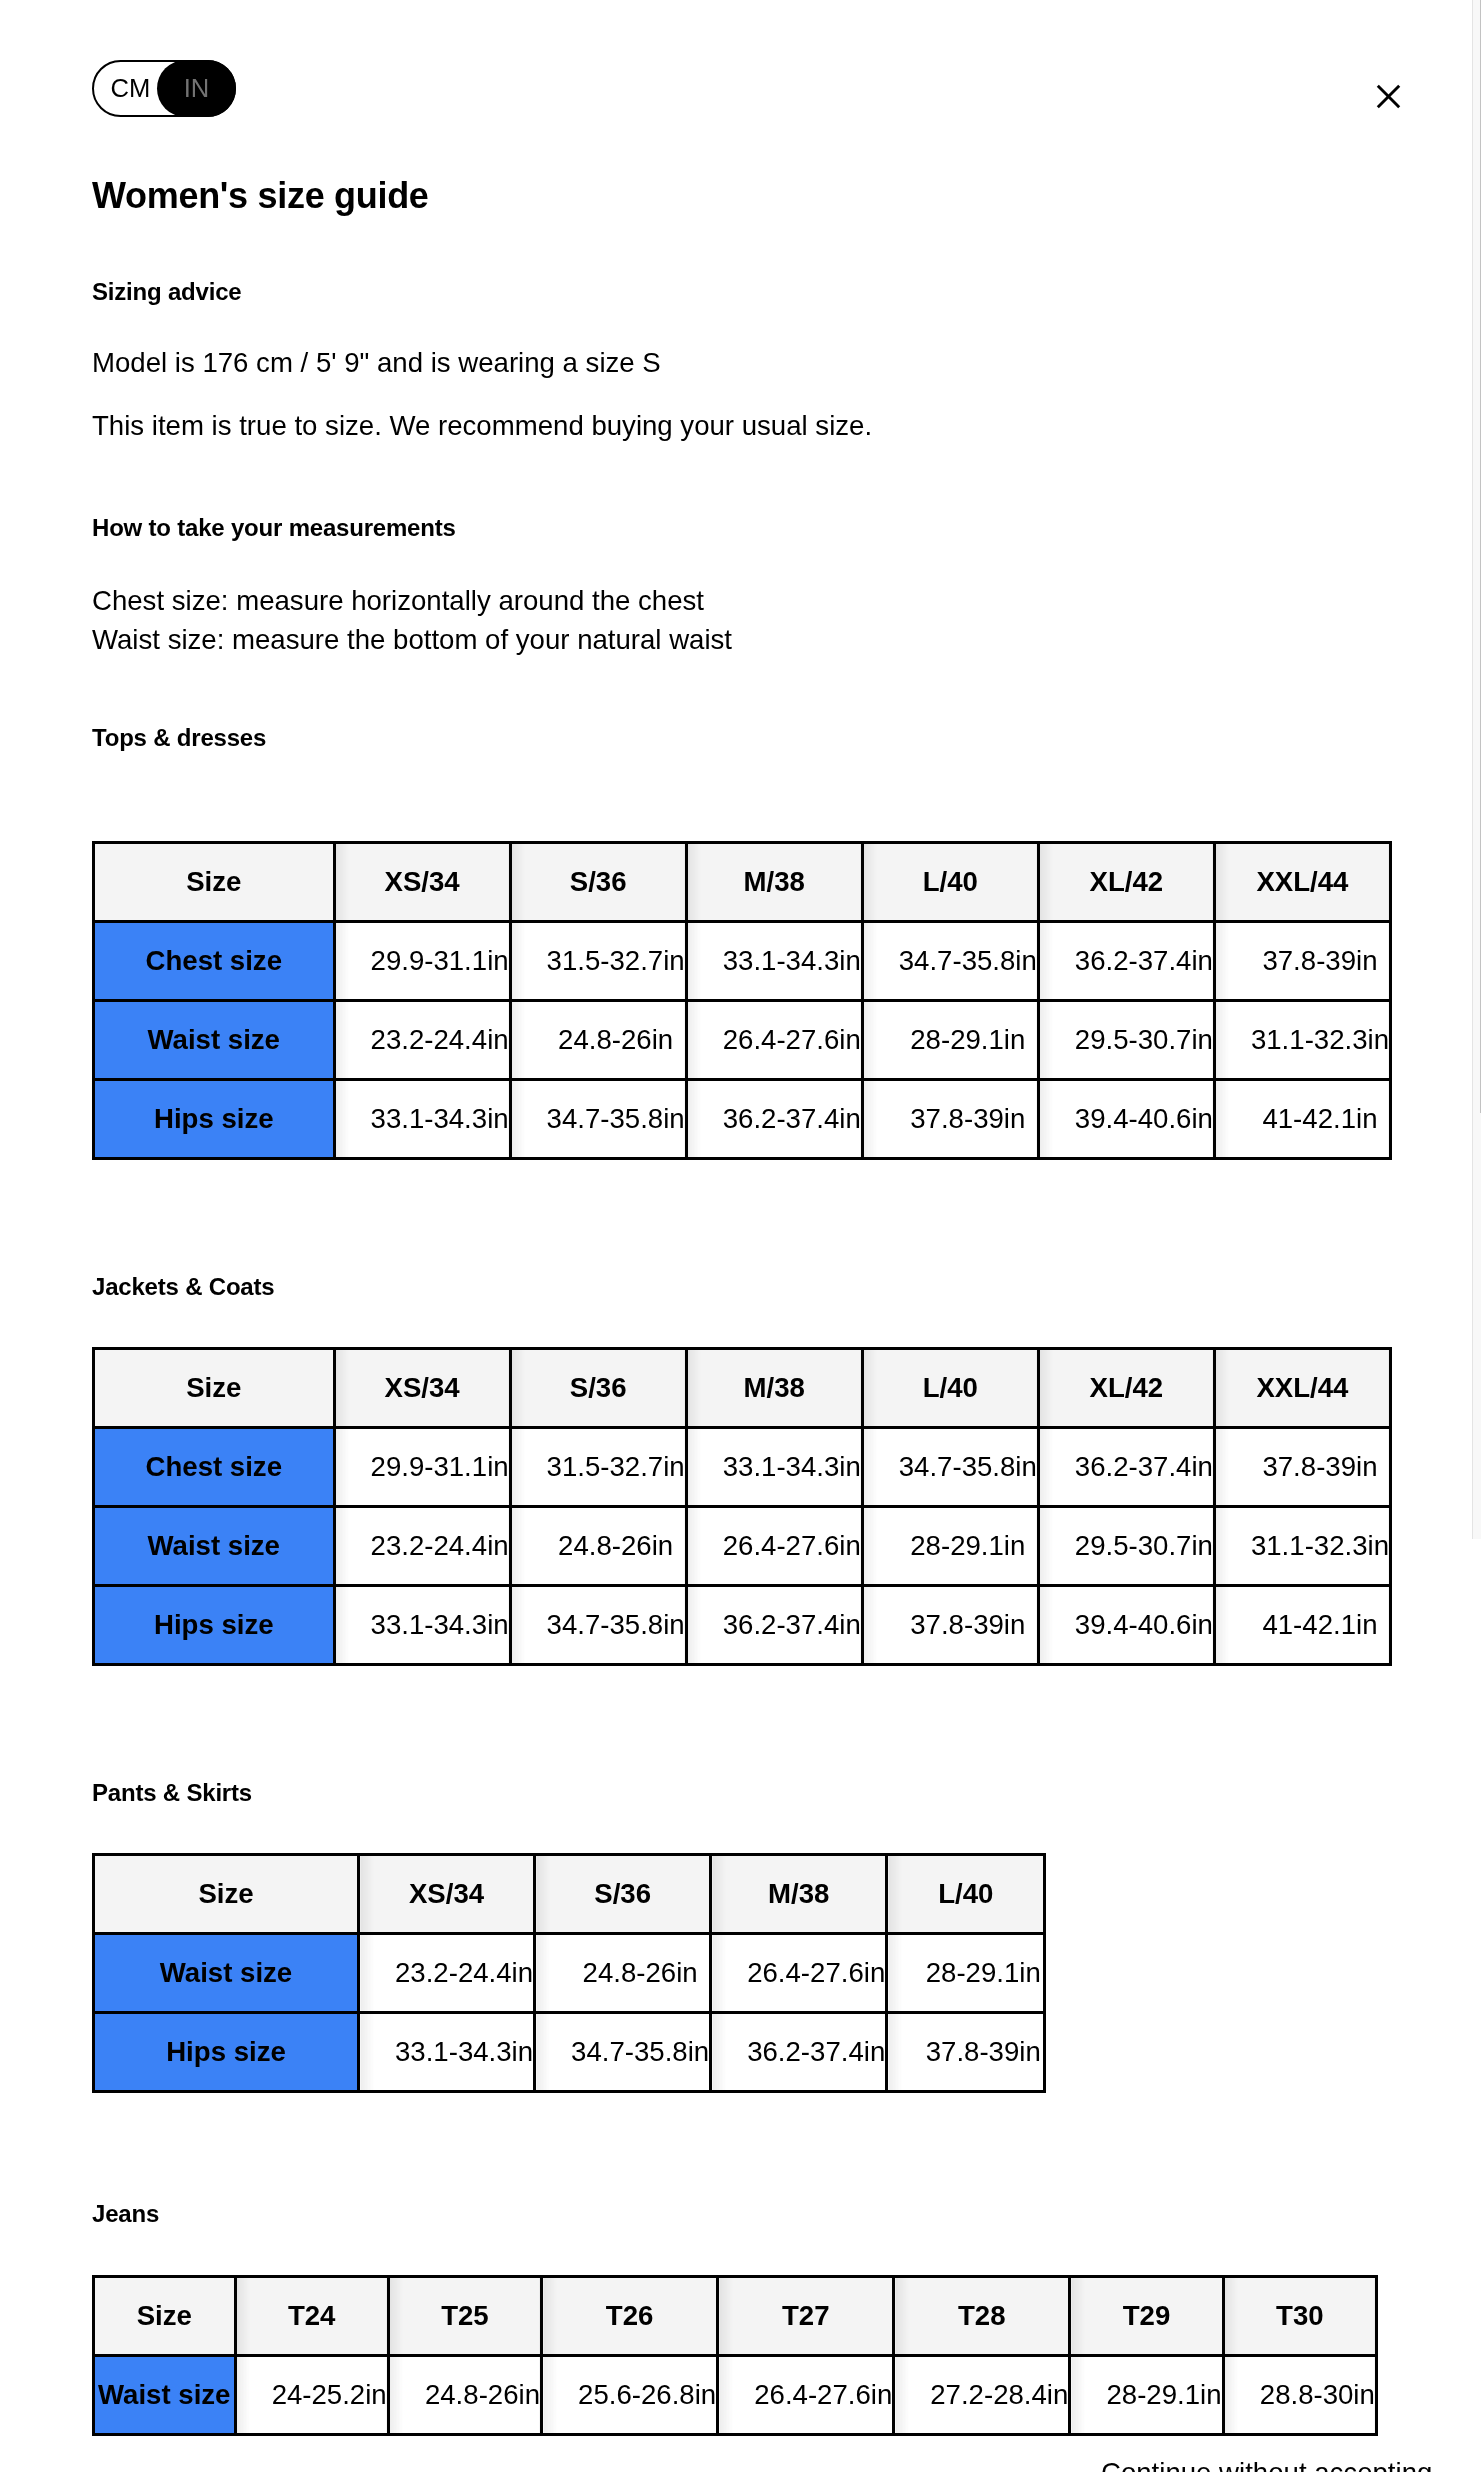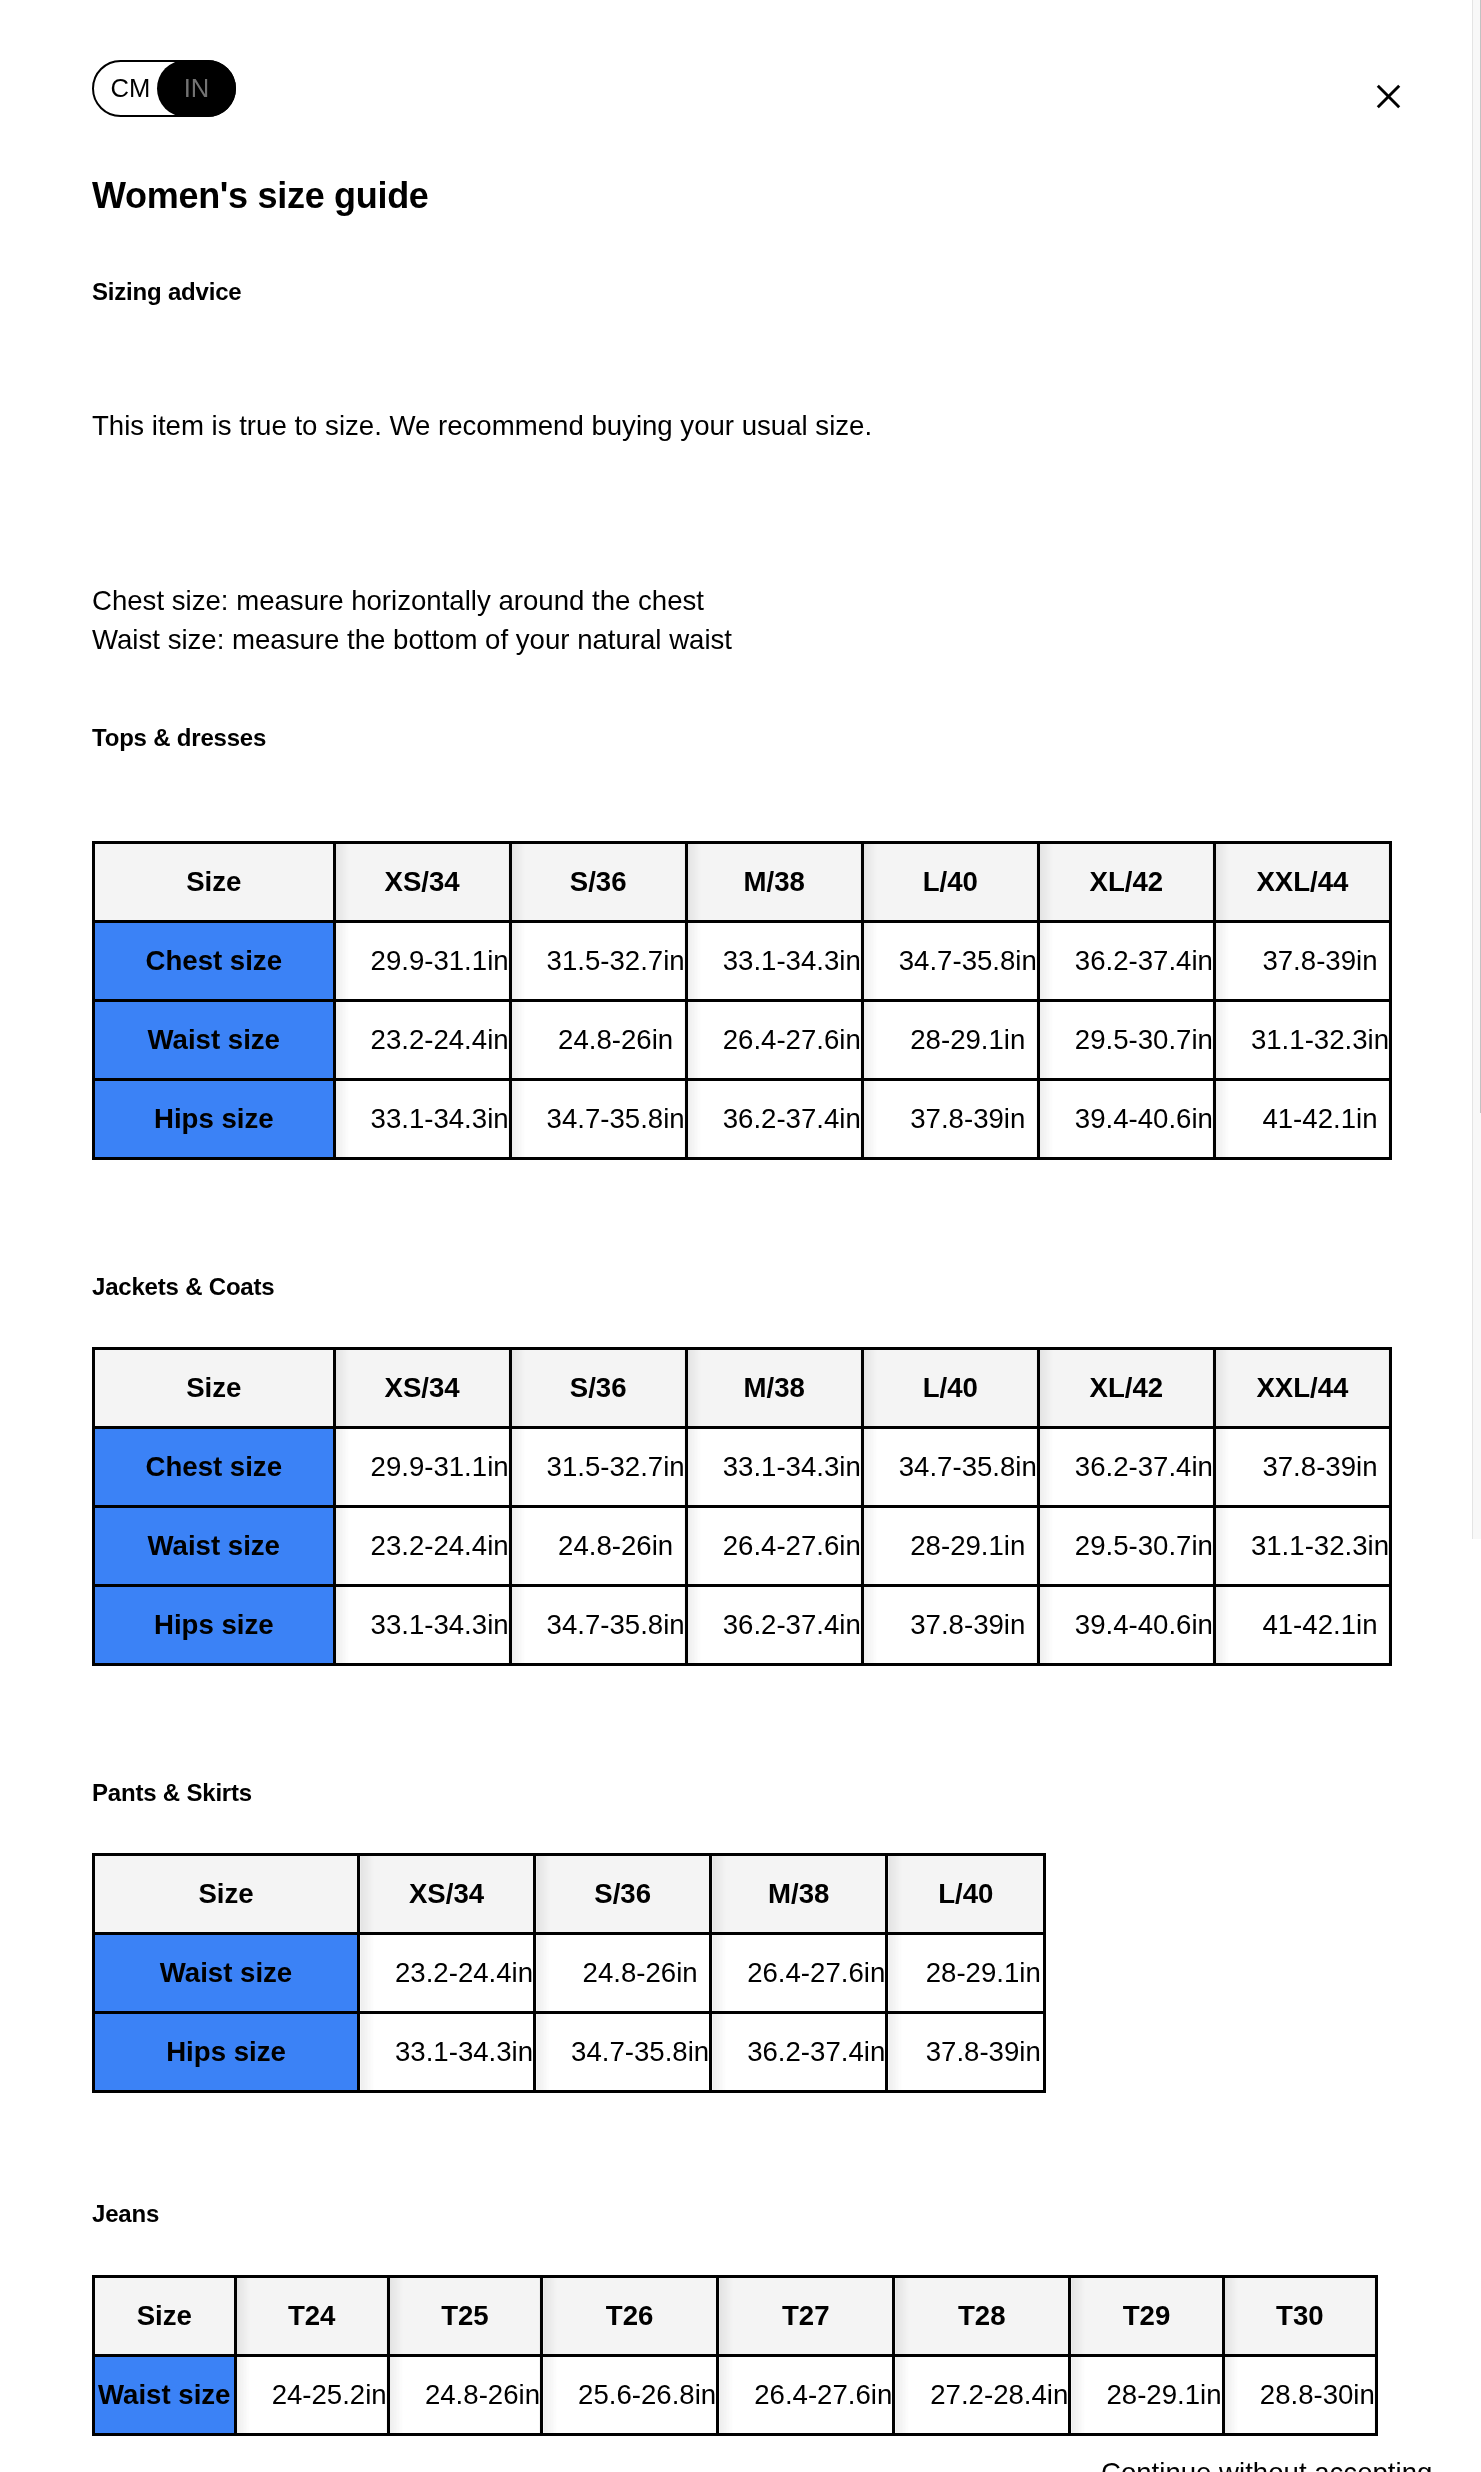--- a/index.html
+++ b/index.html
@@ -176,22 +176,24 @@
   <div class="close-btn">
     <svg width="35" height="35" viewBox="0 0 36 36">
       <line x1="7" y1="7" x2="29" y2="29" stroke="#000" stroke-width="3"></line>
       <line x1="29" y1="7" x2="7" y2="29" stroke="#000" stroke-width="3"></line>
     </svg>
   </div>
 
   <h1 class="h-title">Women's size guide</h1>
 
   <h2 class="h-sec" style="top:278px">Sizing advice</h2>
+  <p class="p-text" style="top:347px">Model is 176 cm / 5' 9" and is wearing a size S</p>
   <p class="p-text" style="top:410px">This item is true to size. We recommend buying your usual size.</p>
 
+  <h2 class="h-sec" style="top:514px">How to take your measurements</h2>
   <ul class="measure-list">
     <li>Chest size: measure horizontally around the chest</li>
     <li>Waist size: measure the bottom of your natural waist</li>
   </ul>
 
   <h2 class="h-sec" style="top:724px">Tops &amp; dresses</h2>
   <div class="tbl-wrap" style="top:841px; width:1300px;">
     <table class="size-table">
         <thead>
           <tr>

